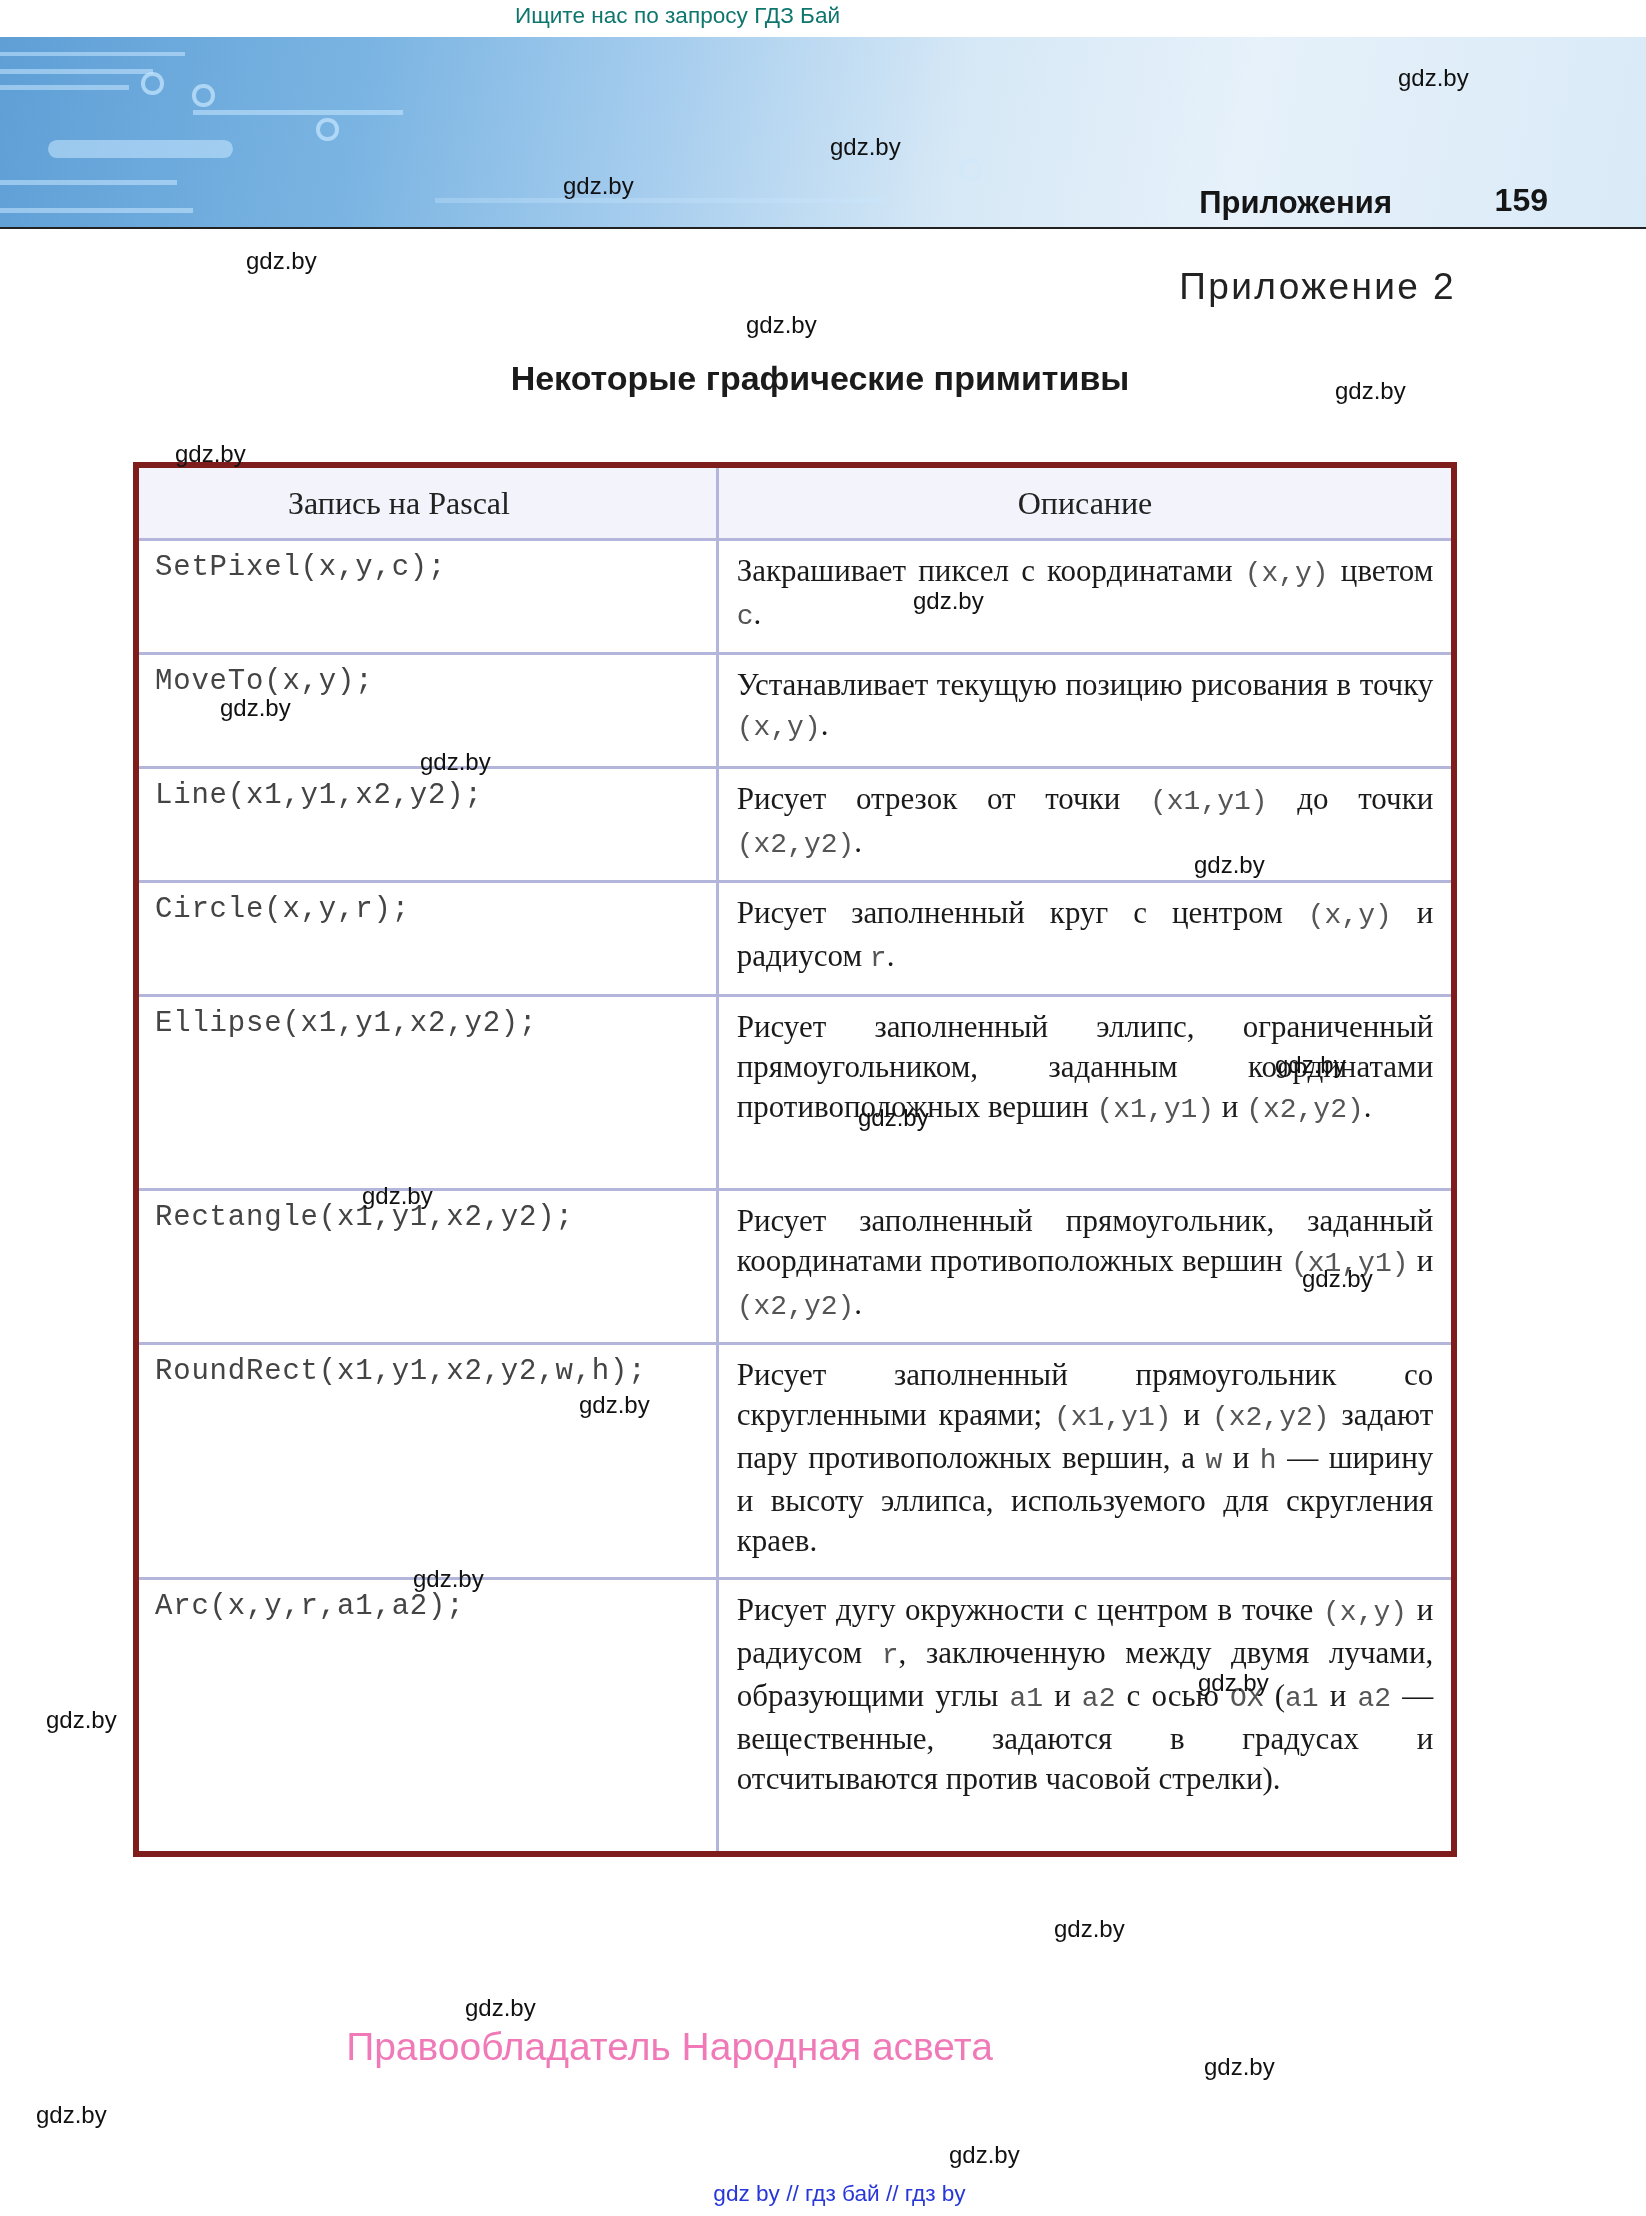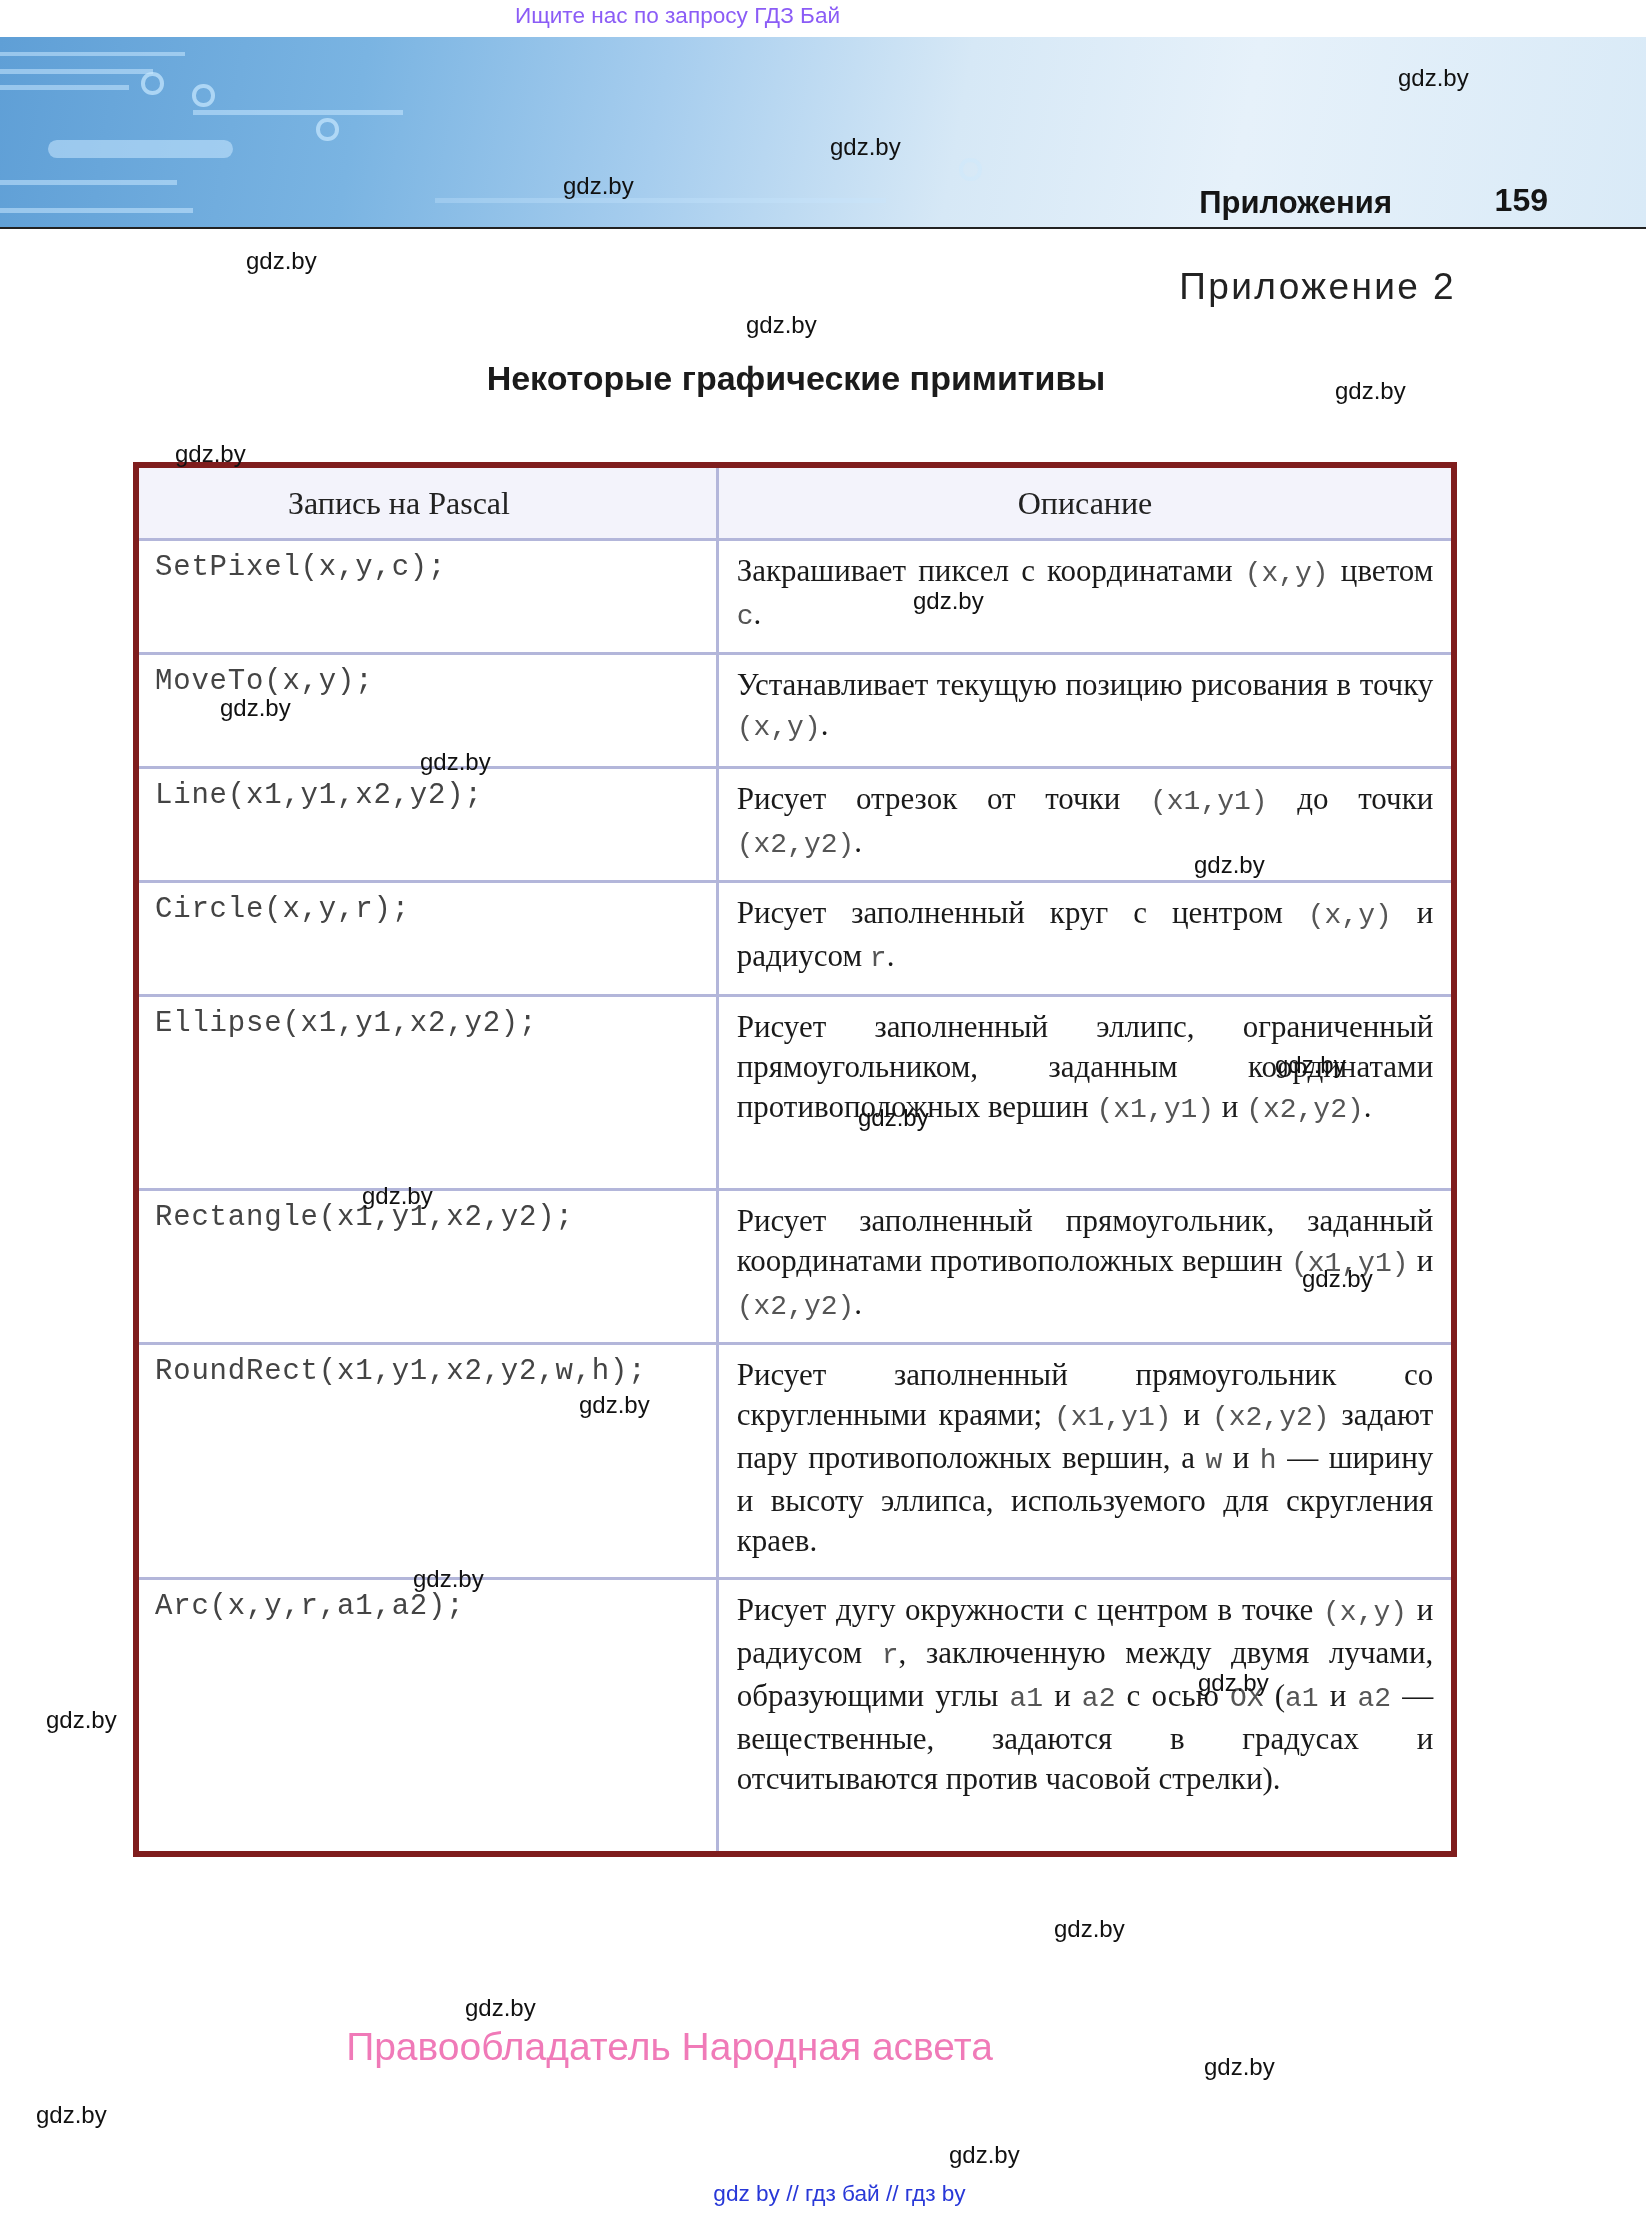--- a/index.html
+++ b/index.html
@@ -1,28 +1,28 @@
 <!DOCTYPE html>
 <html style="font-size:13px"><head>
 <meta charset="utf-8">
 <style>
   html, body { margin:0; padding:0; }
   body { width:1647px; height:2216px; position:relative; background:#ffffff; overflow:hidden;
          font-family:"Liberation Sans", sans-serif; color:#1a1a1a; }
   .abs { position:absolute; }
-  .top-banner-text { left:0; top:3.2px; width:1355px; text-align:center; color:#8b5cf6; font-size:22.6px; }
+  .top-banner-text { left:0; top:3.2px; width:1355px; text-align:center; color:#0f766e; font-size:22.6px; }
   .banner { left:0; top:37px; width:1647px; height:190px;
             background: linear-gradient(100deg, #5f9fd6 0%, #7ab4e2 22%, #a6cdee 40%, #d6e8f6 58%, #e6f1fa 75%, #d9eaf7 100%);
             border-bottom:2.4px solid #222; overflow:hidden; }
   .trace { position:absolute; background:rgba(200,232,255,0.55); height:4.8px; }
   .ring { position:absolute; width:14.5px; height:14.5px; border:4px solid rgba(200,232,255,0.7); border-radius:50%; }
   .running-title { right:255px; top:185px; font-size:31px; font-weight:bold; color:#151515; }
   .page-number { right:99px; top:182px; font-size:32px; font-weight:bold; color:#151515; }
   .appendix-label { right:191px; top:266px; font-size:37px; color:#222; letter-spacing:2.4px; }
-  .section-title { left:0; width:1592px; text-align:center; top:359px; font-size:34px; font-weight:bold; color:#1b1b1b; }
+  .section-title { left:0; width:1592px; text-align:center; top:359px; font-size:34px; font-weight:bold; color:#1b1b1b;padding-left:24px; }
   .wm { font-size:24px; color:#111; font-family:"Liberation Sans", sans-serif; }
   table.prims { position:absolute; left:133px; top:430px; width:1324px; border-collapse:collapse;
                 border:6px solid #7f1d1d;margin-top:32px; }
   table.prims th, table.prims td { border:3.2px solid #b3b6da; vertical-align:top; }
   table.prims th { background:#f3f3fb; height:68px; font-family:"Liberation Serif", serif; font-weight:normal;
                    font-size:32px; color:#222; vertical-align:middle; }
   table.prims th.c1 { text-align:left; padding-left:149px; width:427px; }
   table.prims td.code { font-family:"Liberation Mono", monospace; font-size:29px; color:#444; padding:9.7px 14.5px 0 16px;
                         white-space:pre; letter-spacing:0.8px; }
   table.prims td.desc { font-family:"Liberation Serif", serif; font-size:31px; line-height:40px; color:#1a1a1a;

